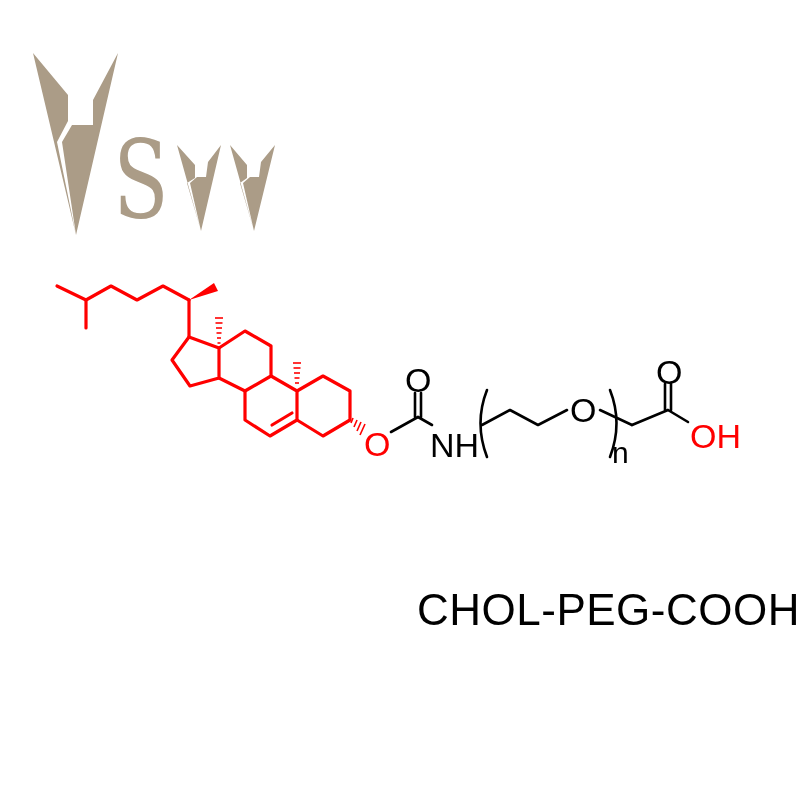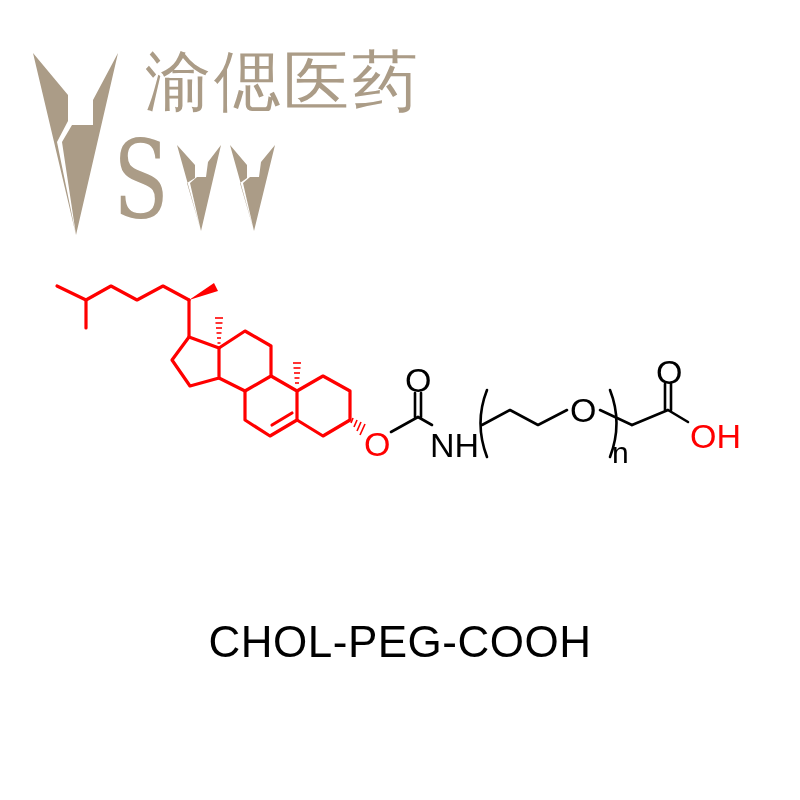--- a/index.html
+++ b/index.html
@@ -1,41 +1,40 @@
 <!DOCTYPE html>
 <html><head>
 <meta charset="utf-8">
 <style>
   html, body { margin:0; padding:0; background:#ffffff; }
   body { width:800px; height:800px; position:relative; overflow:hidden; font-family:"Liberation Sans", sans-serif; }
   .logo { position:absolute; left:0; top:0; width:800px; height:250px; }
   .logo-cn { position:absolute; left:145px; top:42px; font-family:"DejaVu Serif", serif; font-size:66px; letter-spacing:3px; line-height:80px; }
   .structure { position:absolute; left:0; top:260px; width:800px; height:240px; }
-  .compound-name { position:absolute; left:0; top:582px; width:800px; text-align:center; font-size:44px; color:#000; line-height:56px; letter-spacing:0.5px;margin-top:32px; }
+  .compound-name { position:absolute; left:0; top:582px; width:800px; text-align:right; font-size:44px; color:#000; line-height:56px; letter-spacing:0.5px; }
 </style>
 </head>
 <body>
 
 <div class="logo">
   <svg width="800" height="250" viewBox="0 0 800 250">
     <g fill="#ab9c87">
 
       <polygon points="33,53 68,95 68,121 57,142 76,235"></polygon>
       <polygon points="62,142 72,125 93,125 93,100 118,53 76,235"></polygon>
 
       <text x="113" y="217" font-family="DejaVu Serif, serif" font-size="108" transform="scale(0.75,1) translate(38,0)">S</text>
 
       <polygon points="177,145 195,165 195,178 187,183 201,231"></polygon>
       <polygon points="190,183 197,177 206,177 208,162 221,145 201,231"></polygon>
 
       <polygon points="230,145 247,165 247,178 240,183 254,231"></polygon>
       <polygon points="243,183 250,177 259,177 261,162 275,145 254,231"></polygon>
     </g>
   </svg>
-  <div class="logo-cn" style="color:#ab9c87">渝偲医药</div>
 </div>
 
 <div class="structure">
   <svg width="800" height="240" viewBox="0 260 800 240">
 
     <g stroke="#ff0000" stroke-width="3.2" fill="none" stroke-linejoin="round" stroke-linecap="round">
 
       <polyline points="57,286 86,300 111,286 137,300 163,286 189,300"></polyline>
       <line x1="86" y1="300" x2="86" y2="328"></line>
       <line x1="189" y1="300" x2="189" y2="337"></line>

